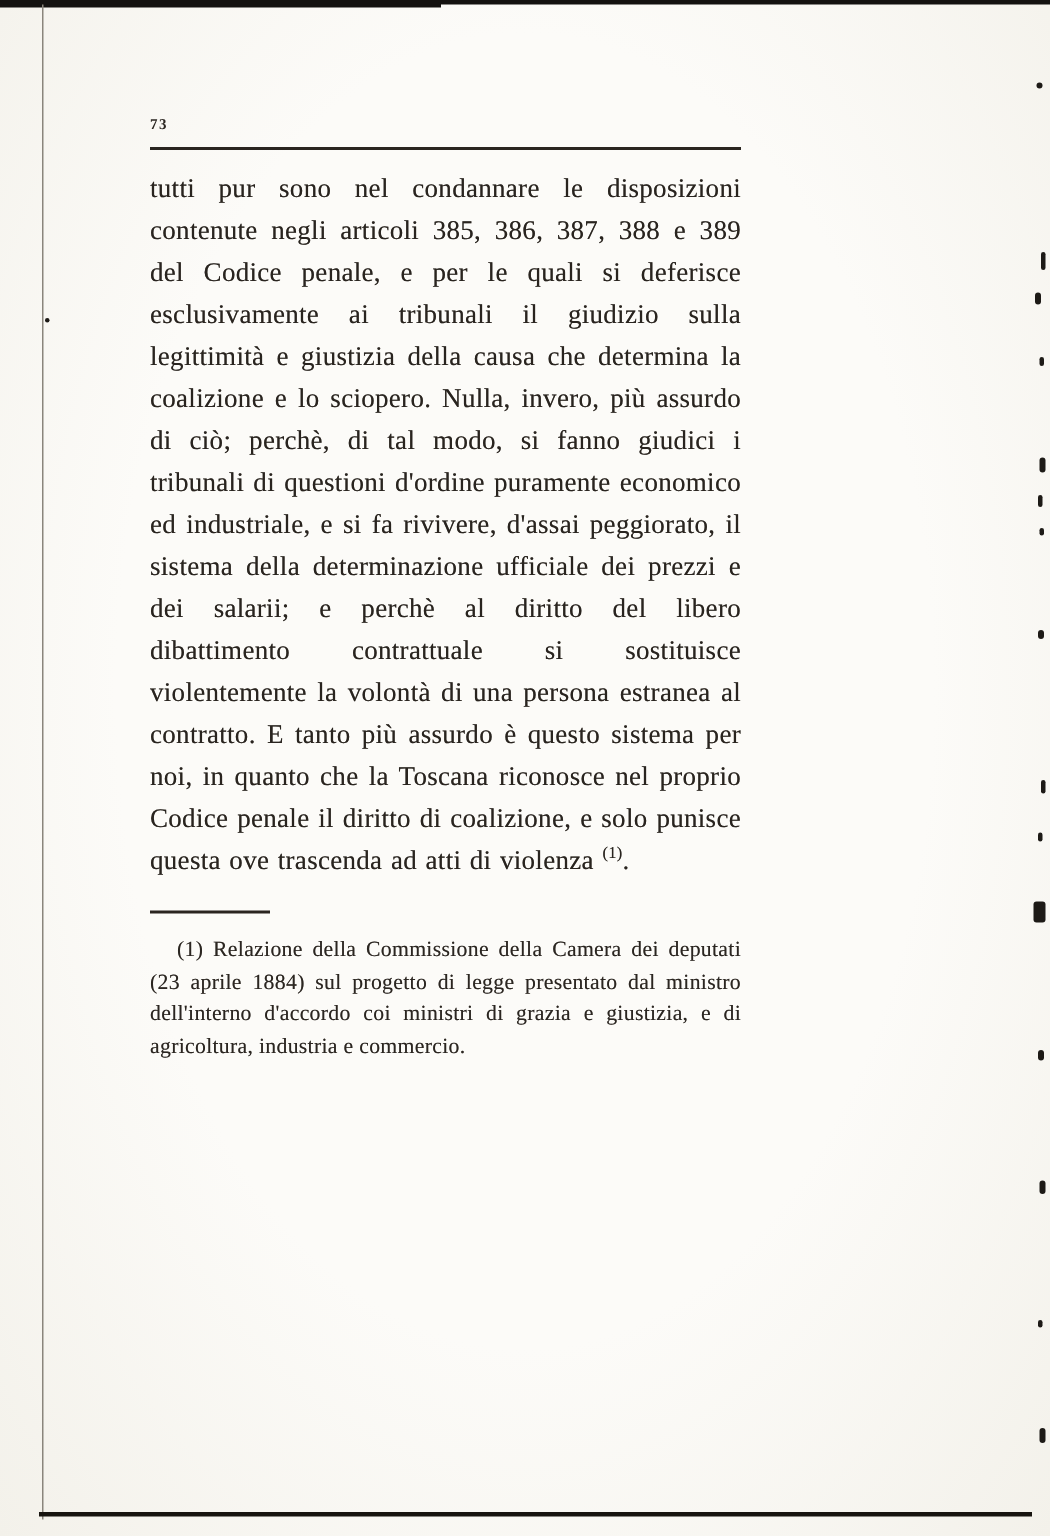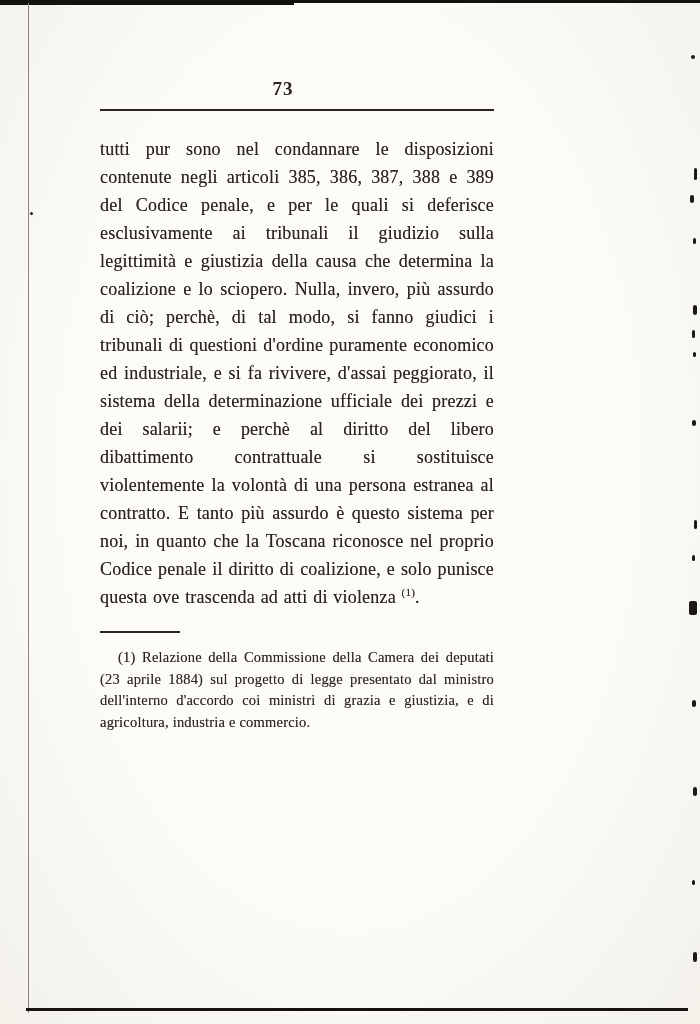--- a/index.html
+++ b/index.html
@@ -36,35 +36,35 @@
     position: absolute; background: #1d1a16; border-radius: 2px;
   }
   
   .page-inner {
     position: absolute;
     left: 100px;
     top: 78px;
     width: 394px;
   }
   .page-number {
-    text-align: center;
+    text-align: left;
     padding-right: 28px;
-    font-size: 19px;
+    font-size: 10px;
     font-weight: bold;
     letter-spacing: 1px;
     color: #2a2520;
   }
   .header-rule {
     margin-top: 9px;
     width: 100%;
     height: 2px;
     background: #2a2520;
   }
   .body-text {
-    margin-top: 24px;
+    margin-top: 11px;
     font-size: 18px;
     line-height: 28px;
     text-align: justify;
     color: #29241f;
     letter-spacing: 0.2px;
     word-spacing: 1px;
     text-shadow: 0 0 0.4px rgba(41, 36, 31, 0.55);
   }
   .para { margin: 0; }
   .para-indent { text-indent: 30px; }

